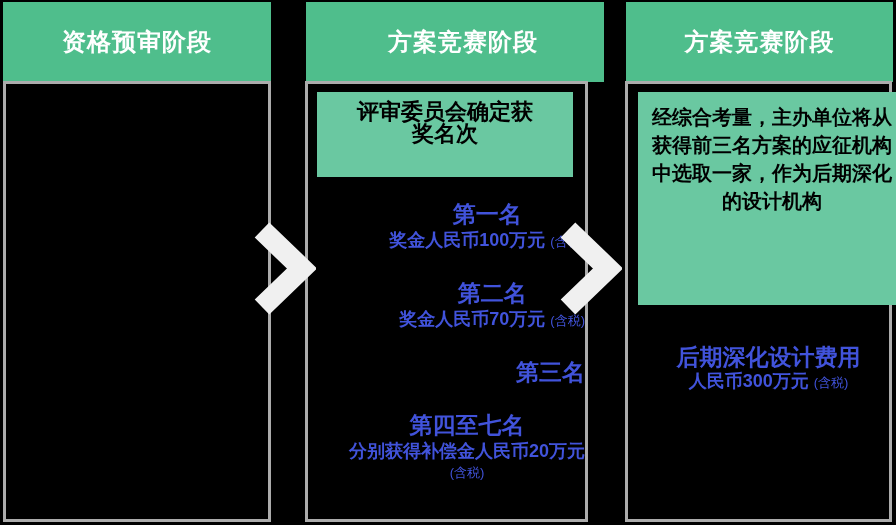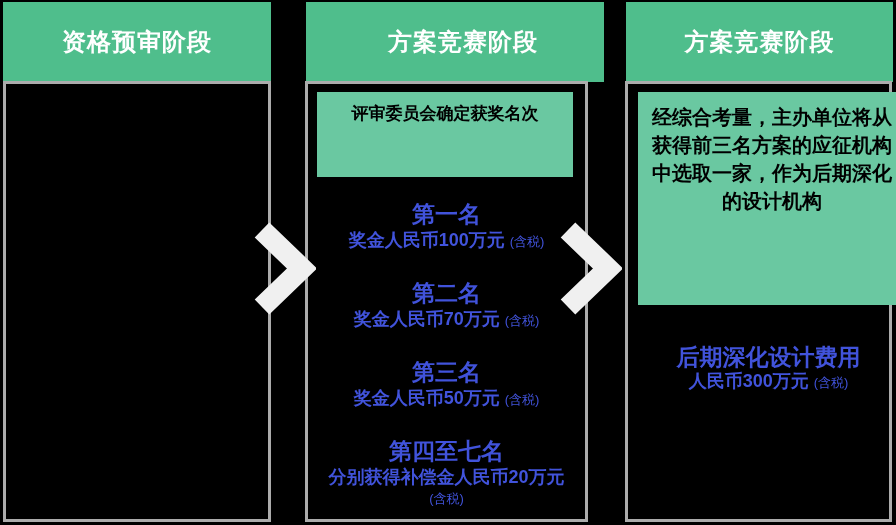--- a/index.html
+++ b/index.html
@@ -30,31 +30,32 @@
   #box2{left:305px;width:277px;}
   #box3{left:625px;width:261px;}
   .green-panel{
     background:#6AC8A1;
     color:#000;font-weight:bold;
     text-align:center;
     box-sizing:border-box;
   }
   #jury-panel{
     margin:8px auto 0 9px;width:256px;height:85px;
-    font-size:17px;line-height:22px;
+    font-size:22px;line-height:22px;
     padding:11px 30px 0 30px;
+    font-family:Liberation Mono, monospace;
   }
   #selection-panel{
     margin:8px auto 6px 10px;width:268px;height:213px;
     font-size:20px;line-height:28px;
     padding:11px 12px 0 12px;
   }
   .prize-list{
     display:flex;flex-direction:column;
-    align-items:center;
+    align-items:flex-end;
     margin-top:25px;gap:28px;
   }
   .prize-item{text-align:center;color:#4153DB;}
   .prize-rank{font-size:23px;font-weight:bold;line-height:25px;}
   .prize-line{font-size:18px;font-weight:bold;line-height:22px;margin-top:2px;}
   .tax-note{font-size:13px;font-weight:normal;}
   .tax-own-line .tax-note{display:block;}
   .fee-block{
     margin-top:39px;text-align:center;color:#4153DB;padding-left:20px;
   }
@@ -79,21 +80,20 @@
     <div class="prize-item">
       <div class="prize-rank">第一名</div>
       <div class="prize-line"><span>奖金人民币100万元</span> <span class="tax-note">(含税)</span></div>
     </div>
     <div class="prize-item">
       <div class="prize-rank">第二名</div>
       <div class="prize-line"><span>奖金人民币70万元</span> <span class="tax-note">(含税)</span></div>
     </div>
     <div class="prize-item">
       <div class="prize-rank">第三名</div>
-      <div class="prize-line"><span>奖金人民币50万元</span> <span class="tax-note">(含税)</span></div>
     </div>
     <div class="prize-item tax-own-line">
       <div class="prize-rank">第四至七名</div>
       <div class="prize-line"><span>分别获得补偿金人民币20万元</span> <span class="tax-note">(含税)</span></div>
     </div>
   </div>
 </div>
 
 <div id="box3" class="stage-box">
   <div id="selection-panel" class="green-panel">经综合考量，主办单位将从获得前三名方案的应征机构中选取一家，作为后期深化的设计机构</div>

